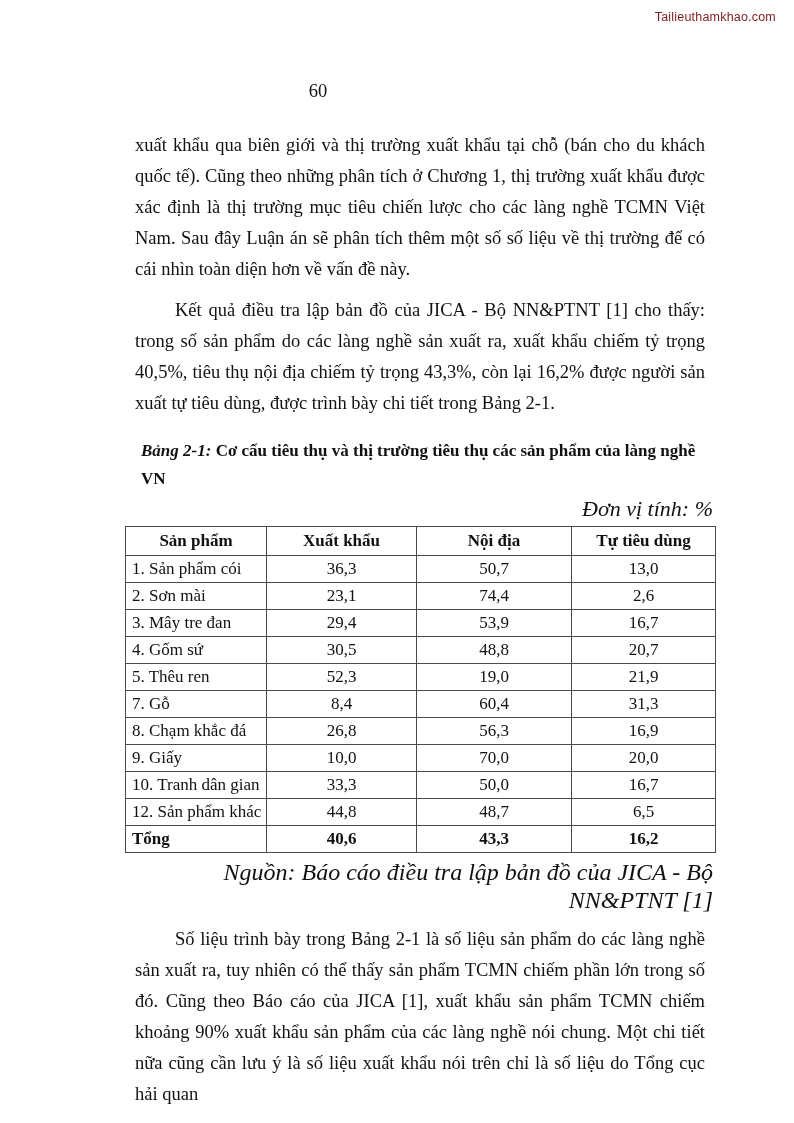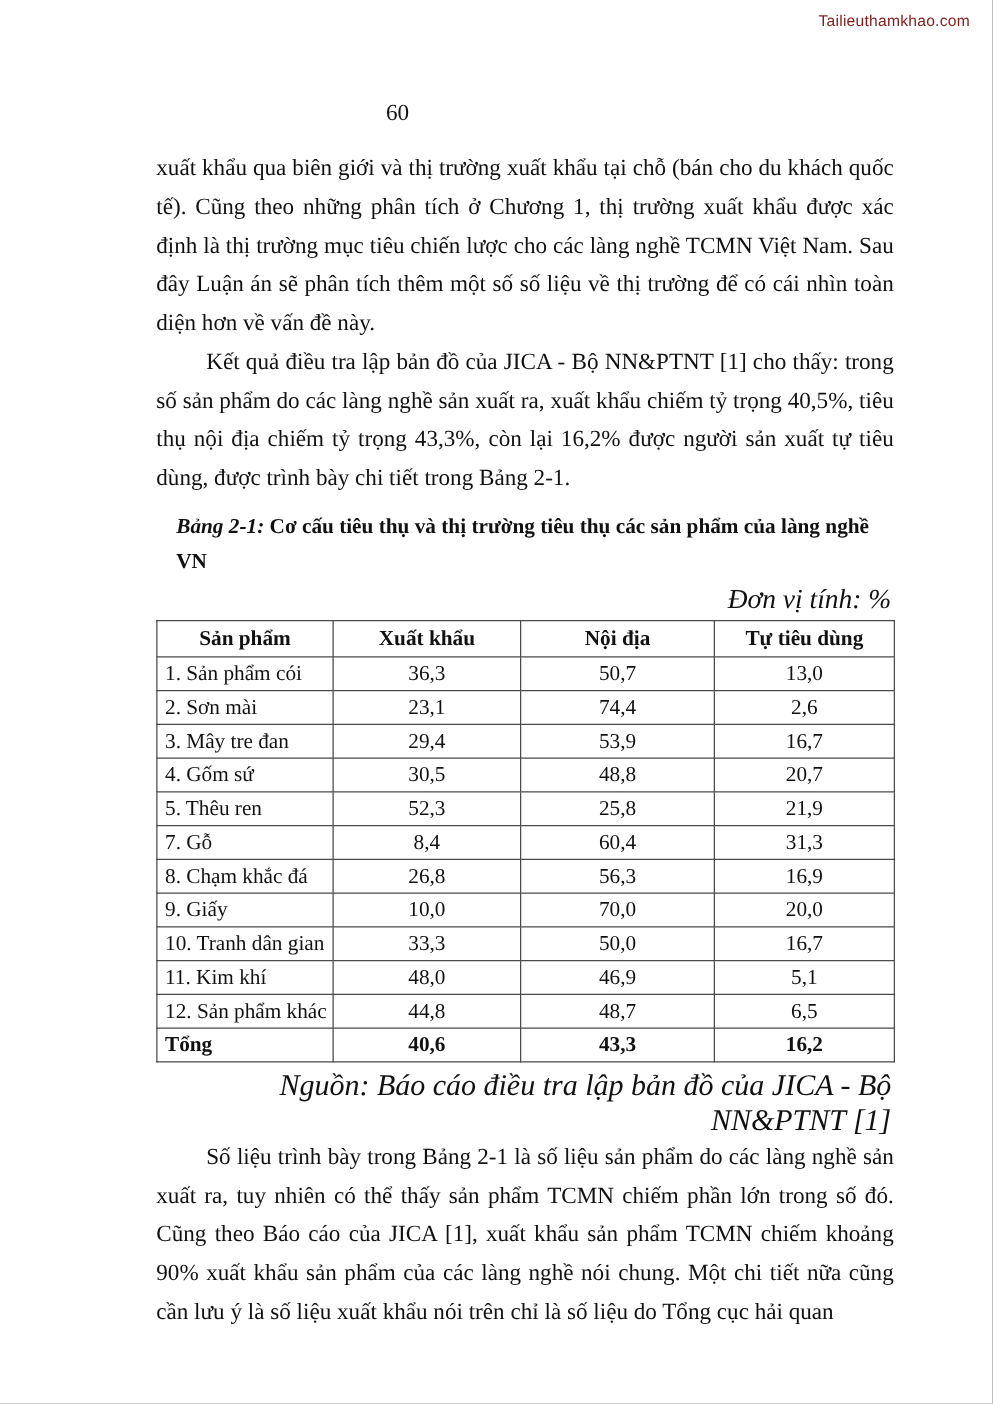--- a/index.html
+++ b/index.html
@@ -42,21 +42,21 @@
   }
 
   .content {
     position: absolute;
     left: 125px;
     top: 120px;
     width: 590px;
   }
 
   p.body-par {
-    margin: 0;
+    margin: 10px;
     font-size: 18.5px;
     line-height: 31px;
     text-align: justify;
     text-justify: inter-word;
     text-indent: 0;
   }
   p.body-par.indent {
     text-indent: 40px;
   }
   p.body-par + p.body-par {
@@ -194,21 +194,21 @@
         </tr>
         <tr>
           <td class="cell-name">4. Gốm sứ</td>
           <td class="cell-num">30,5</td>
           <td class="cell-num">48,8</td>
           <td class="cell-num">20,7</td>
         </tr>
         <tr>
           <td class="cell-name">5. Thêu ren</td>
           <td class="cell-num">52,3</td>
-          <td class="cell-num">25,8</td>
+          <td class="cell-num">19,0</td>
           <td class="cell-num">21,9</td>
         </tr>
         <tr>
           <td class="cell-name">7. Gỗ</td>
           <td class="cell-num">8,4</td>
           <td class="cell-num">60,4</td>
           <td class="cell-num">31,3</td>
         </tr>
         <tr>
           <td class="cell-name">8. Chạm khắc đá</td>
@@ -220,26 +220,20 @@
           <td class="cell-name">9. Giấy</td>
           <td class="cell-num">10,0</td>
           <td class="cell-num">70,0</td>
           <td class="cell-num">20,0</td>
         </tr>
         <tr>
           <td class="cell-name">10. Tranh dân gian</td>
           <td class="cell-num">33,3</td>
           <td class="cell-num">50,0</td>
           <td class="cell-num">16,7</td>
-        </tr>
-        <tr>
-          <td class="cell-name">11. Kim khí</td>
-          <td class="cell-num">48,0</td>
-          <td class="cell-num">46,9</td>
-          <td class="cell-num">5,1</td>
         </tr>
         <tr>
           <td class="cell-name">12. Sản phẩm khác</td>
           <td class="cell-num">44,8</td>
           <td class="cell-num">48,7</td>
           <td class="cell-num">6,5</td>
         </tr>
         <tr class="total-row">
           <td class="cell-name">Tổng</td>
           <td class="cell-num">40,6</td>

